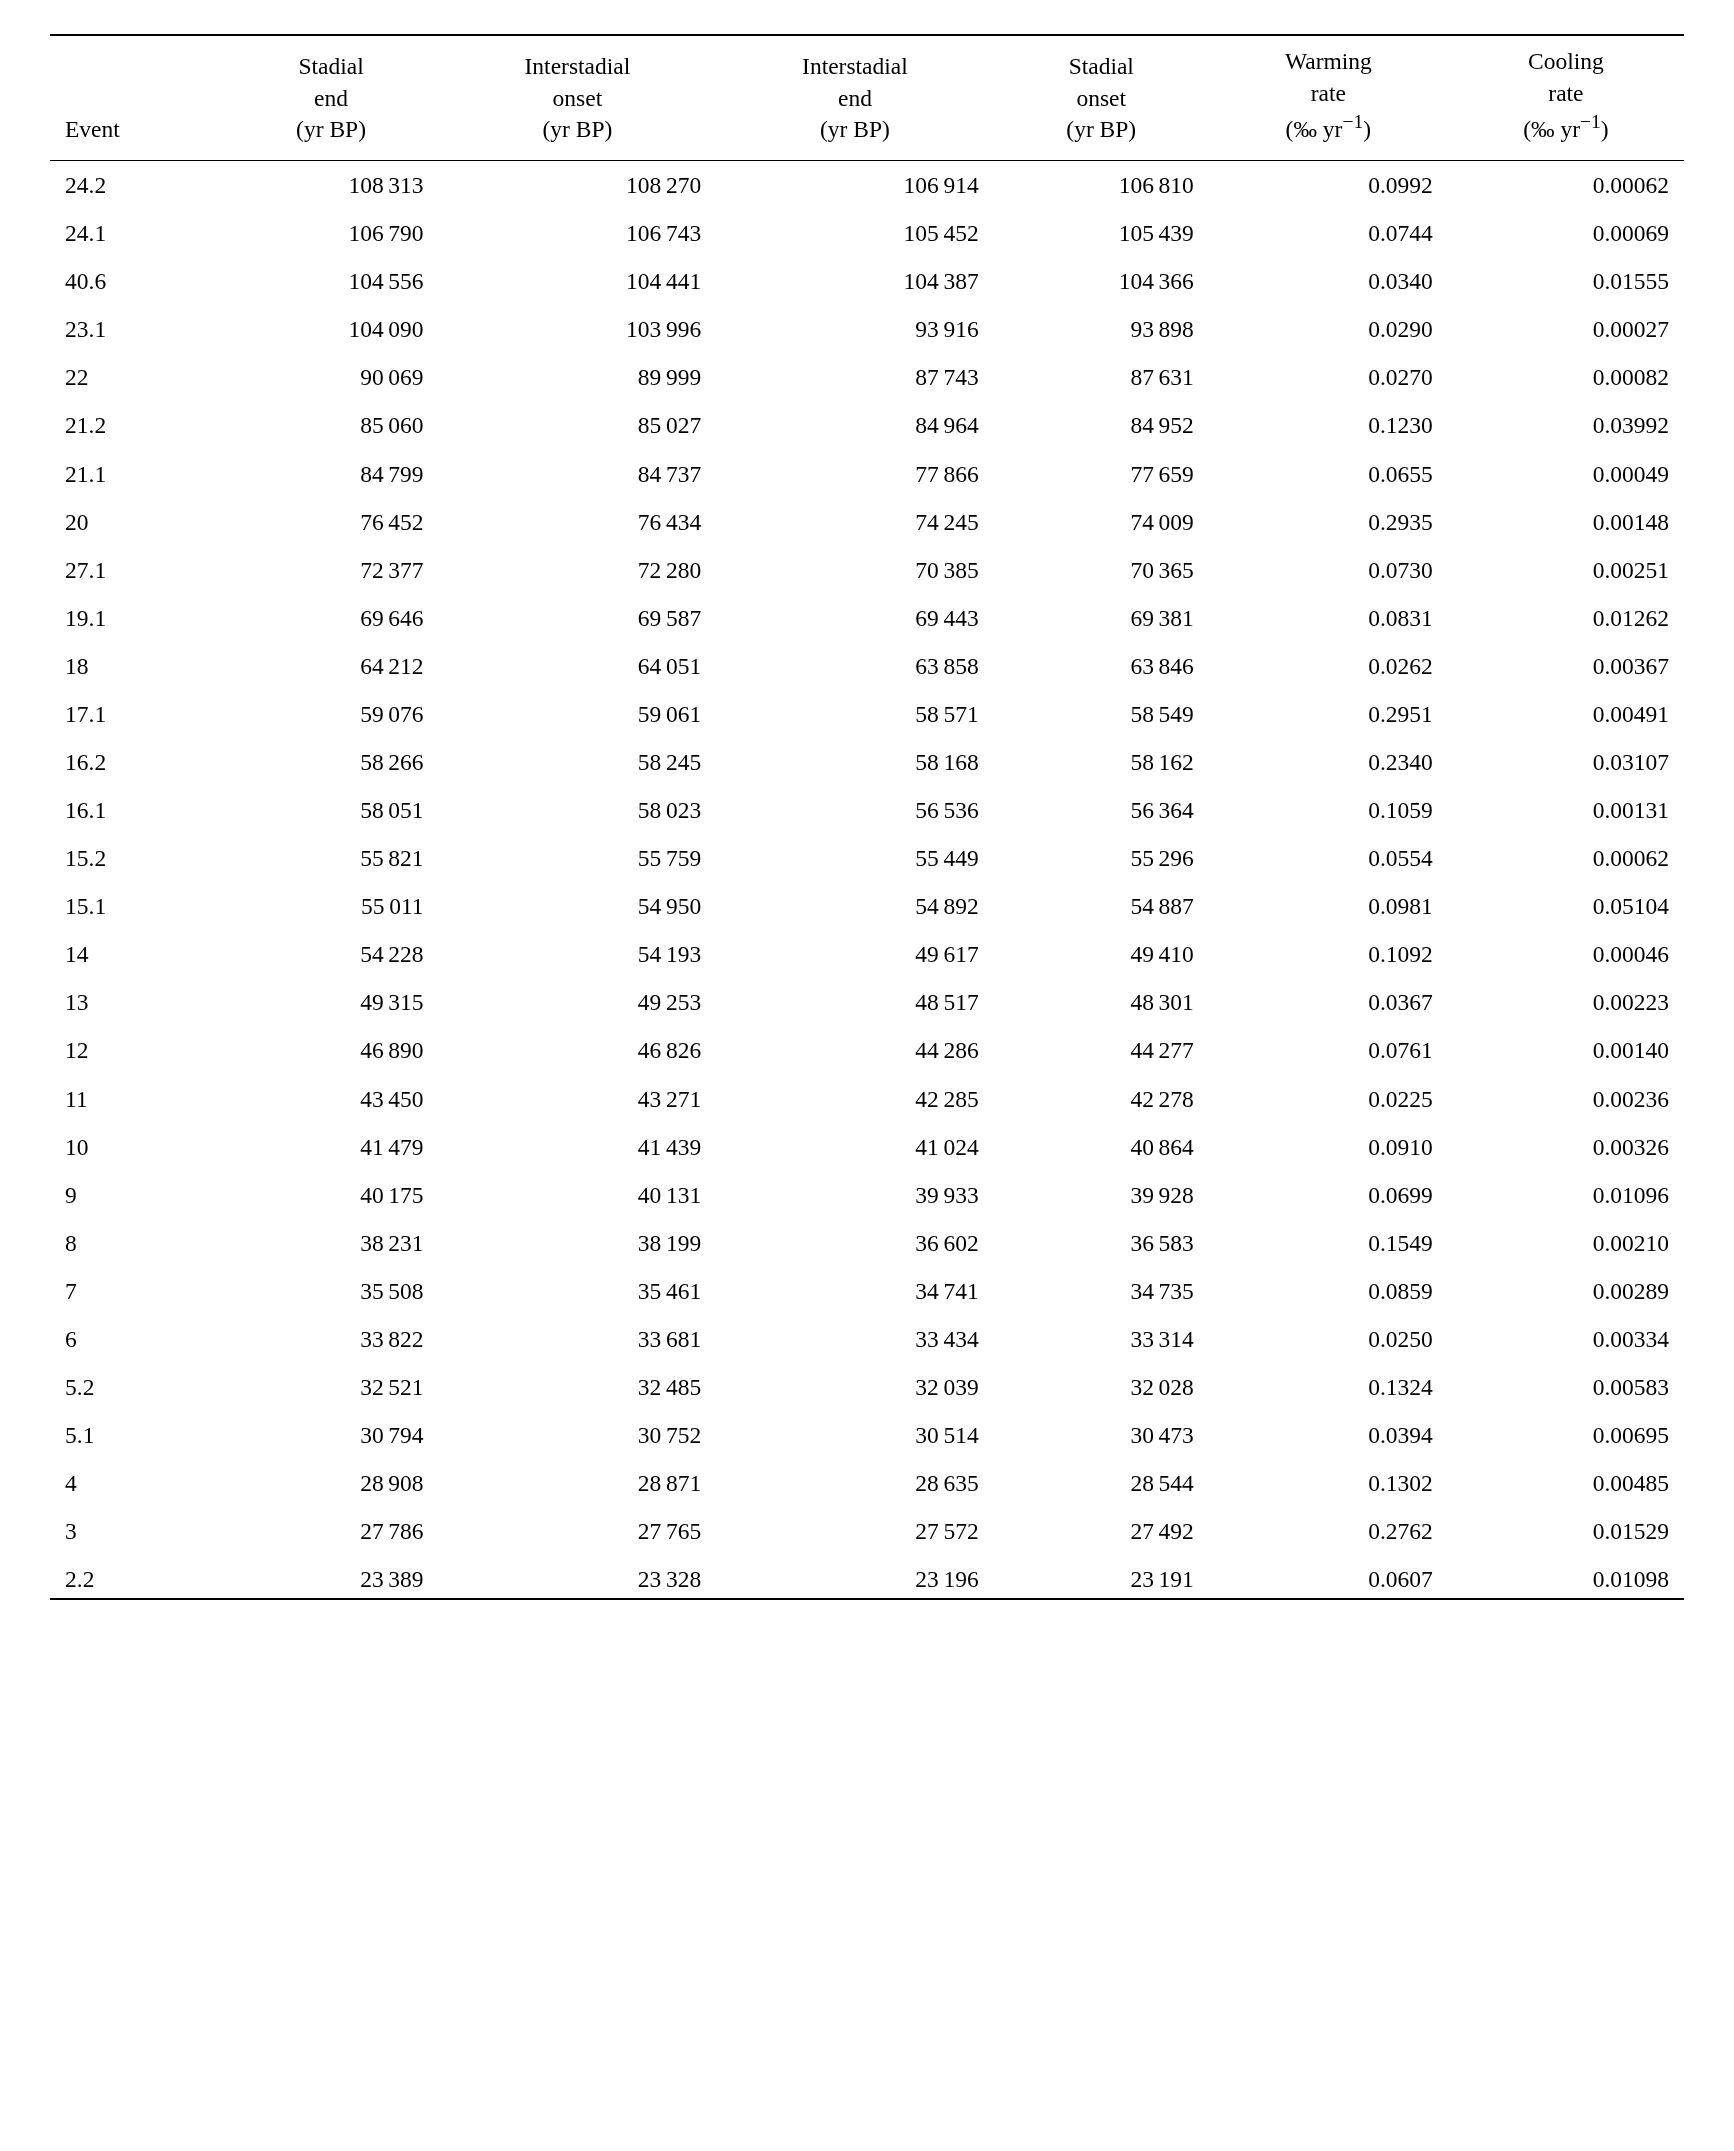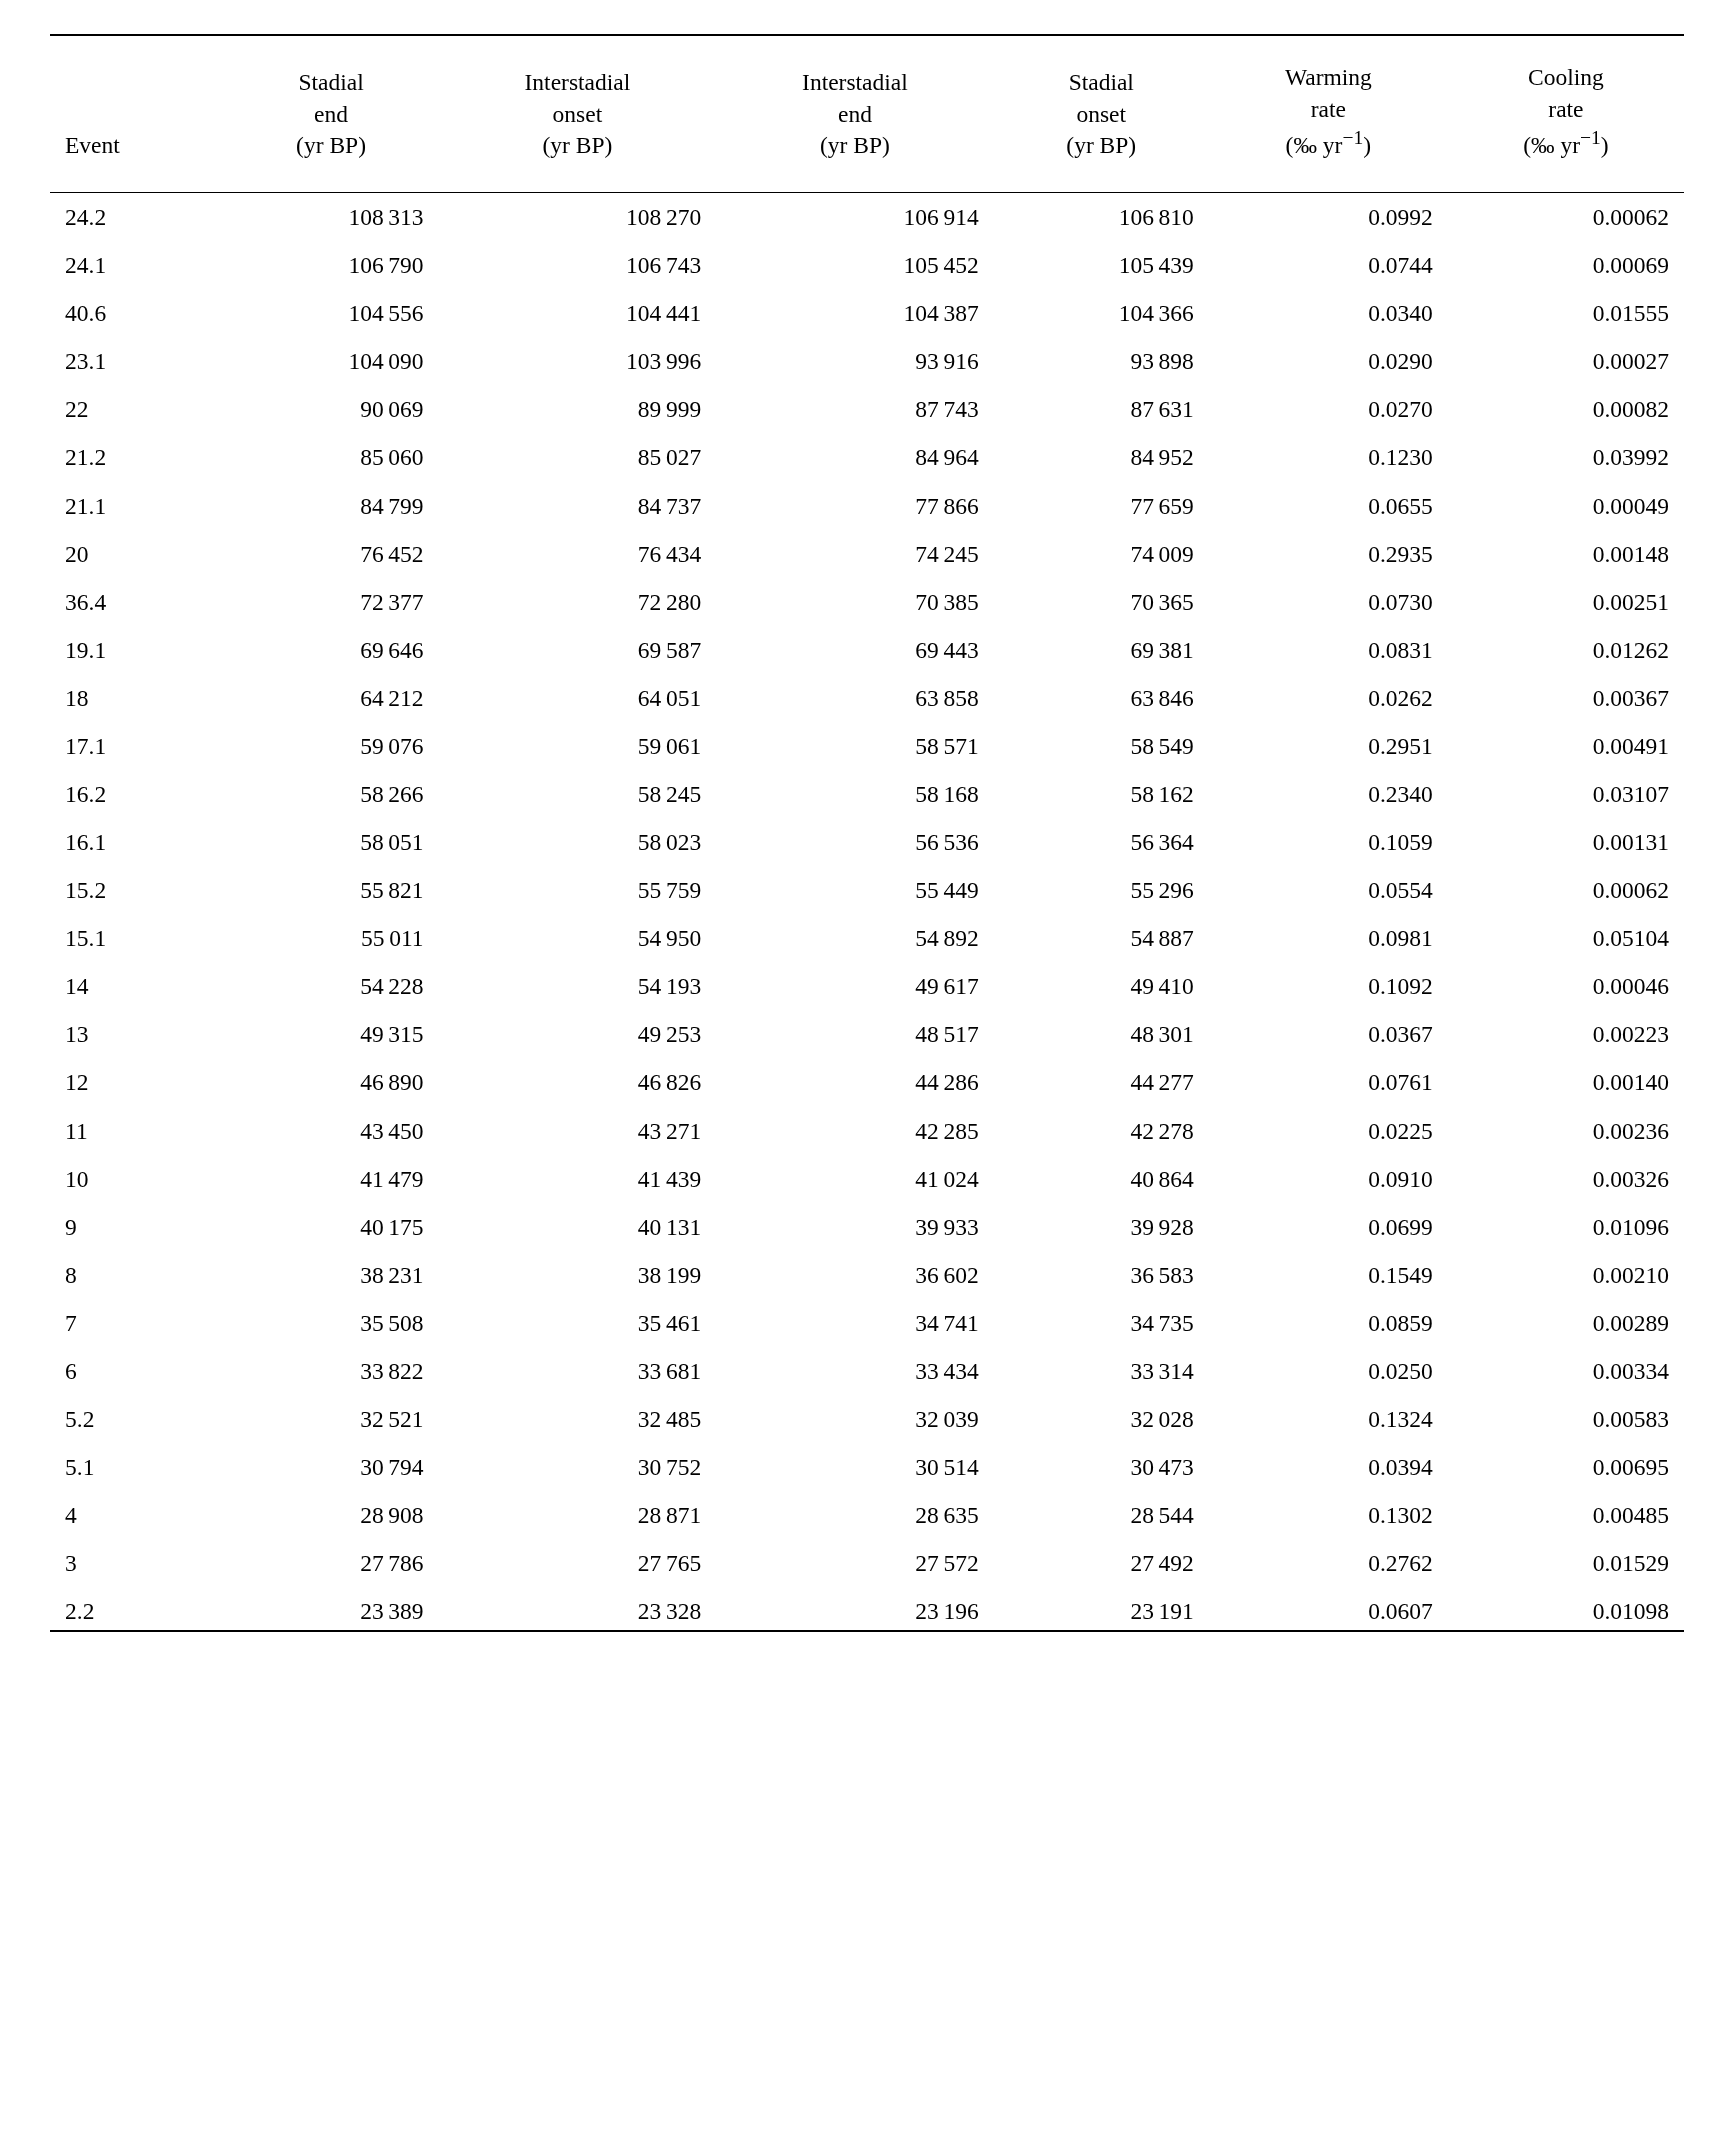--- a/index.html
+++ b/index.html
@@ -22,21 +22,21 @@
 
     table {
       width: 100%;
       border-collapse: collapse;
       border-spacing: 0;
     }
 
     thead tr th {
       text-align: center;
       font-weight: normal;
-      padding: 26px 15px;
+      padding: 10px 15px;
       vertical-align: bottom;
       line-height: 1.35;
     }
 
     thead tr th:first-child {
       text-align: left;
     }
 
     .header-top-border {
       border-top: 2.1px solid #000;
@@ -142,21 +142,21 @@
         <tr>
           <td>20</td>
           <td>76 452</td>
           <td>76 434</td>
           <td>74 245</td>
           <td>74 009</td>
           <td>0.2935</td>
           <td>0.00148</td>
         </tr>
         <tr>
-          <td>36.4</td>
+          <td>27.1</td>
           <td>72 377</td>
           <td>72 280</td>
           <td>70 385</td>
           <td>70 365</td>
           <td>0.0730</td>
           <td>0.00251</td>
         </tr>
         <tr>
           <td>19.1</td>
           <td>69 646</td>

